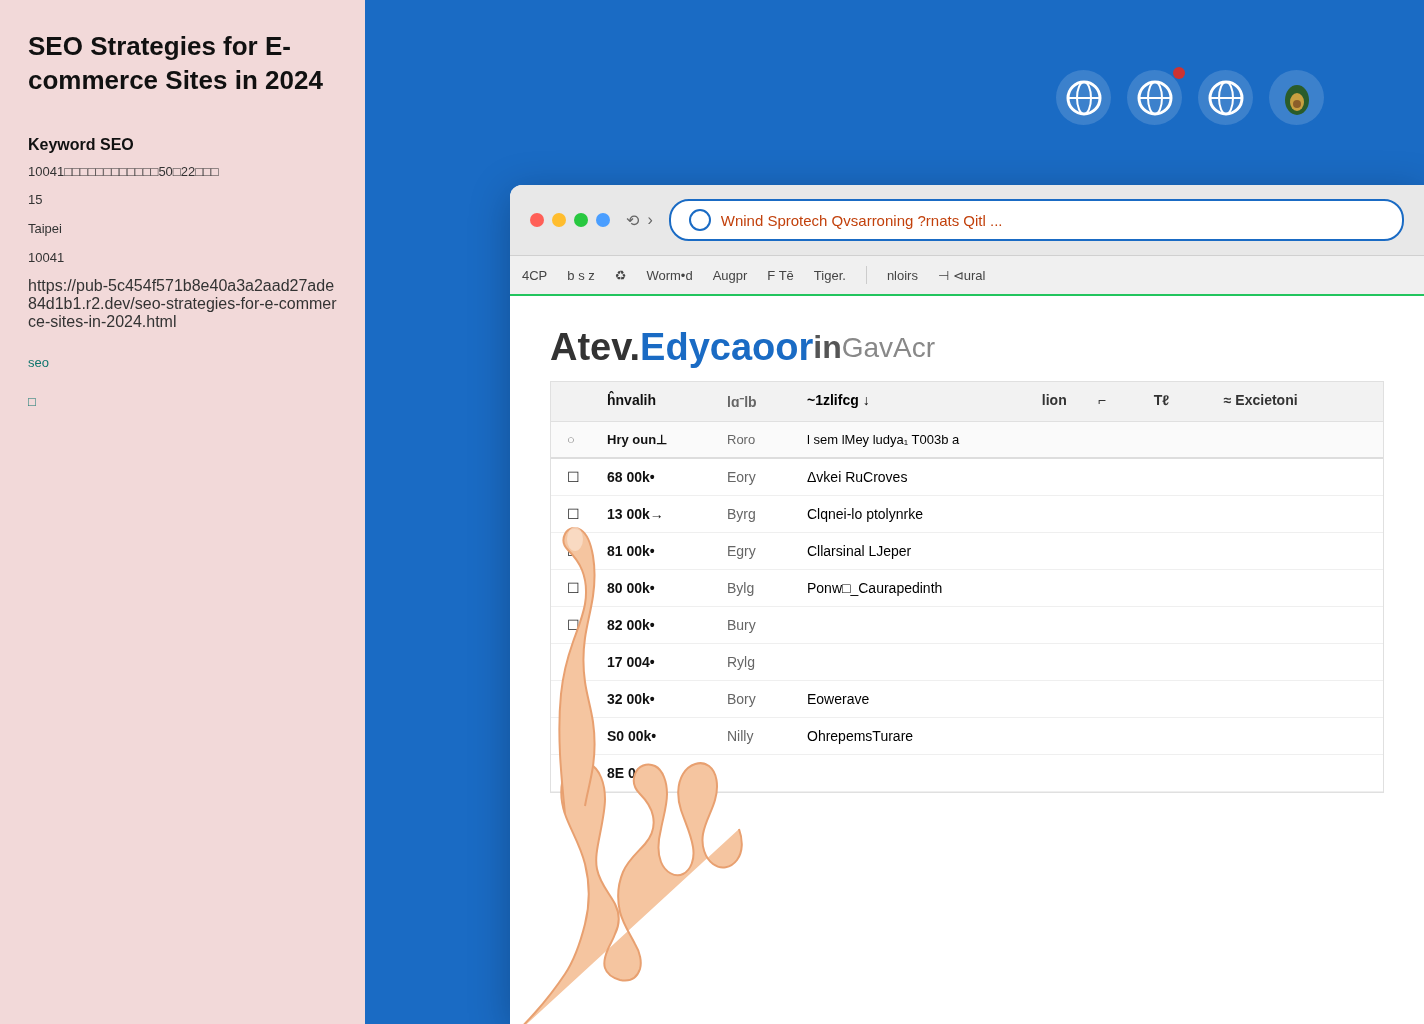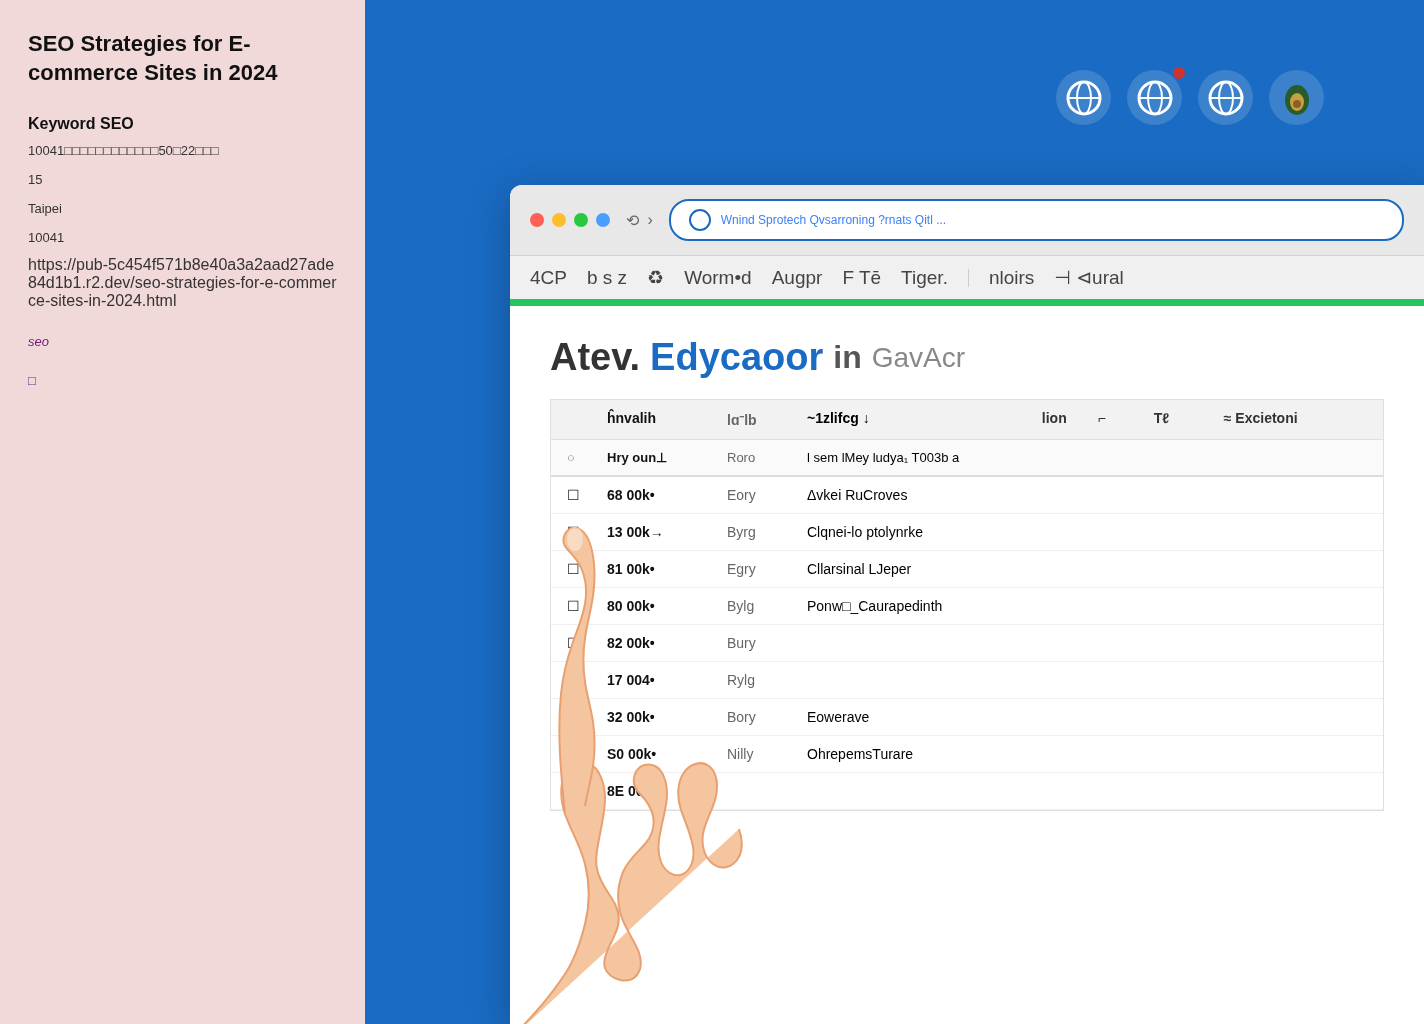--- a/index.html
+++ b/index.html
@@ -15,47 +15,46 @@
     .sidebar {
       width: 365px;
       min-width: 365px;
       background: #f2d9d9;
       padding: 30px 28px;
       display: flex;
       flex-direction: column;
       gap: 8px;
     }
     .sidebar-title {
-      font-size: 22px;
+      font-size: 26px;
       font-weight: 700;
       color: #111;
       line-height: 1.3;
-      margin-bottom: 14px;
+      margin-bottom: 24px;
     }
     .sidebar-keyword {
       font-size: 16px;
       font-weight: 700;
       color: #111;
       margin-top: 6px;
     }
     .sidebar-meta {
       font-size: 13px;
       color: #333;
       line-height: 1.6;
     }
     .sidebar-url {
       font-size: 16px;
       color: #333;
       word-break: break-all;
     }
     .sidebar-tag {
       font-size: 13px;
-      color: #701a75;
+      color: #0f766e;
       margin-top: 16px;
-      font-style: italic;
     }
 
     
     .main-area {
       flex: 1;
       background: #1a6bc4;
       position: relative;
       overflow: hidden;
     }
 
@@ -113,36 +112,36 @@
       border: 2px solid #1a6bc4;
     }
     .address-circle {
       width: 22px;
       height: 22px;
       border-radius: 50%;
       border: 2.5px solid #1a6bc4;
       flex-shrink: 0;
     }
     .address-text {
-      font-size: 12px;
-      color: #3b82f6;
+      font-size: 15px;
+      color: #c2410c;
       white-space: nowrap;
       overflow: hidden;
       text-overflow: ellipsis;
     }
 
     
     .browser-toolbar {
       background: #f0f0f0;
-      padding: 10px 20px;
+      padding: 10px 12px;
       display: flex;
       align-items: center;
       gap: 20px;
-      border-bottom: 7px solid #22c55e;
-      font-size: 19px;
+      border-bottom: 2px solid #22c55e;
+      font-size: 13px;
       color: #555;
     }
     .toolbar-item {
       cursor: pointer;
       color: #444;
       white-space: nowrap;
     }
     .toolbar-sep {
       width: 1px;
       height: 18px;
@@ -154,24 +153,24 @@
       background: white;
       padding: 30px 40px;
       overflow-y: auto;
       height: calc(100% - 110px);
     }
 
     .page-heading {
       font-size: 38px;
       font-weight: 700;
       color: #333;
-      margin-bottom: 20px;
-      display: flex;
-      align-items: center;
-      gap: 10px;
+      margin-bottom: 12px;
+      display: flex;
+      align-items: center;
+      gap: 0;
     }
     .page-heading .blue-text {
       color: #1a6bc4;
     }
 
     .data-table {
       border: 1px solid #e0e0e0;
       font-size: 14px;
     }
     .table-header-row {

